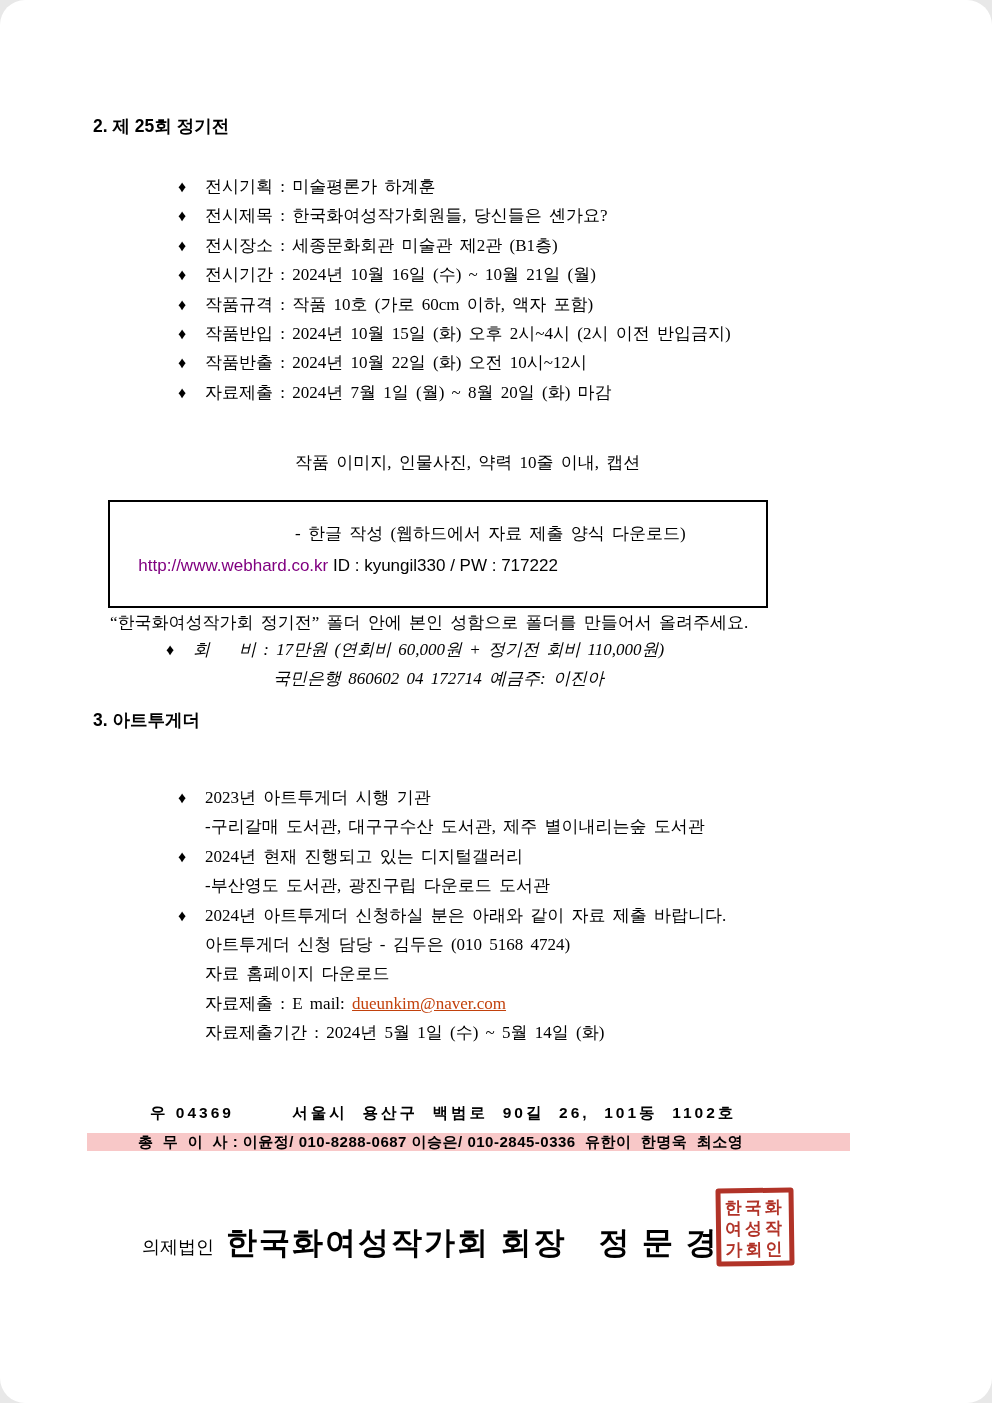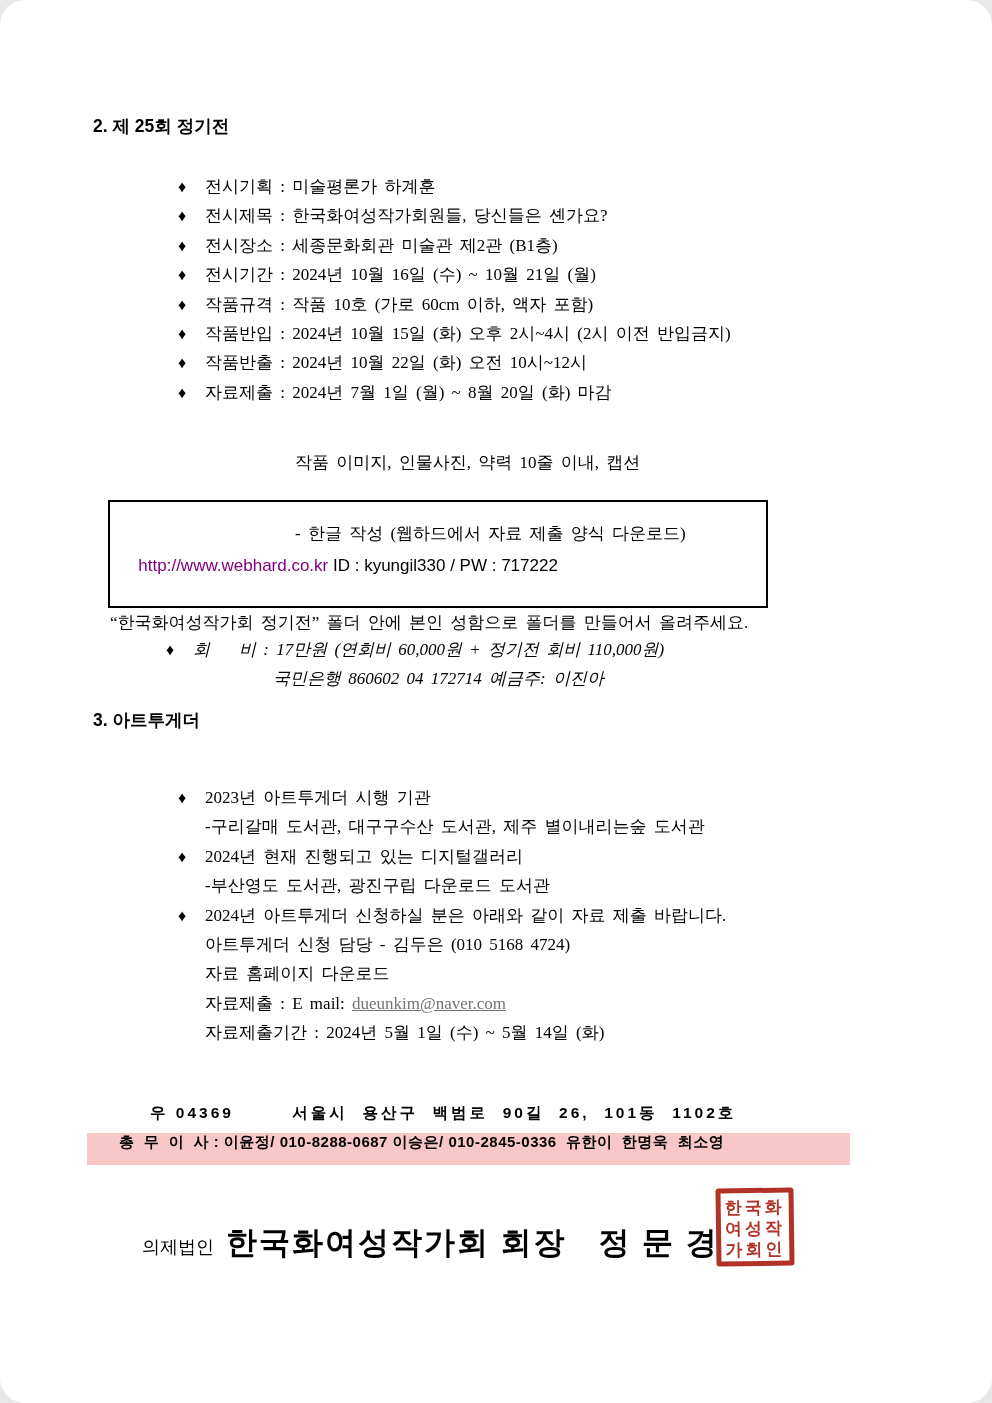--- a/index.html
+++ b/index.html
@@ -66,23 +66,23 @@
   .addr {
     left:150px; top:1103px;
     font-family:"Liberation Sans", sans-serif;
     font-weight:bold;
     font-size:15.5px;
     letter-spacing:3px;
     white-space:pre;
   }
   .pink-bar {
     left:87px; top:1133px;
-    width:763px; height:32px;
+    width:763px; height:18px;
     line-height:18px;
-    padding-left:32px;
+    padding-left:51px;
     box-sizing:border-box;
     font-family:"Liberation Sans", sans-serif;
     font-weight:bold;
     font-size:15px;
     letter-spacing:0.5px;
     white-space:pre;
   }
 
   
   .sig {
@@ -149,21 +149,21 @@
   <div class="abs sec-title" style="left:93px; top:708px;">3. 아트투게더</div>
 
   <div class="abs" style="left:178px; top:783px;">
     <div class="line"><span class="bullet">♦</span><span>2023년 아트투게더 시행 기관</span></div>
     <div class="line indent-sm">-구리갈매 도서관, 대구구수산 도서관, 제주 별이내리는숲 도서관</div>
     <div class="line"><span class="bullet">♦</span><span>2024년 현재 진행되고 있는 디지털갤러리</span></div>
     <div class="line indent-sm">-부산영도 도서관, 광진구립 다운로드 도서관</div>
     <div class="line"><span class="bullet">♦</span><span>2024년 아트투게더 신청하실 분은 아래와 같이 자료 제출 바랍니다.</span></div>
     <div class="line indent-sm">아트투게더 신청 담당 - 김두은 (010 5168 4724)</div>
     <div class="line indent-sm">자료 홈페이지 다운로드</div>
-    <div class="line indent-sm"><span>자료제출 : E mail: </span><span class="email-link" style="color:#737373;">dueunkim@naver.com</span></div>
+    <div class="line indent-sm"><span>자료제출 : E mail: </span><span class="email-link" style="color:#c2410c;">dueunkim@naver.com</span></div>
     <div class="line indent-sm">자료제출기간 : 2024년 5월 1일 (수) ~ 5월 14일 (화)</div>
   </div>
 
   <div class="abs addr">우 04369        서울시  용산구  백범로  90길  26,  101동  1102호</div>
 
   <div class="abs pink-bar" style="background:#f8c8c8;">총  무  이  사 : 이윤정/ 010-8288-0687 이승은/ 010-2845-0336  유한이  한명욱  최소영</div>
 
   <div class="abs sig">
     <span class="sig-small">의제법인</span>
     <span class="sig-big">한국화여성작가회 회장   정 문 경</span>

